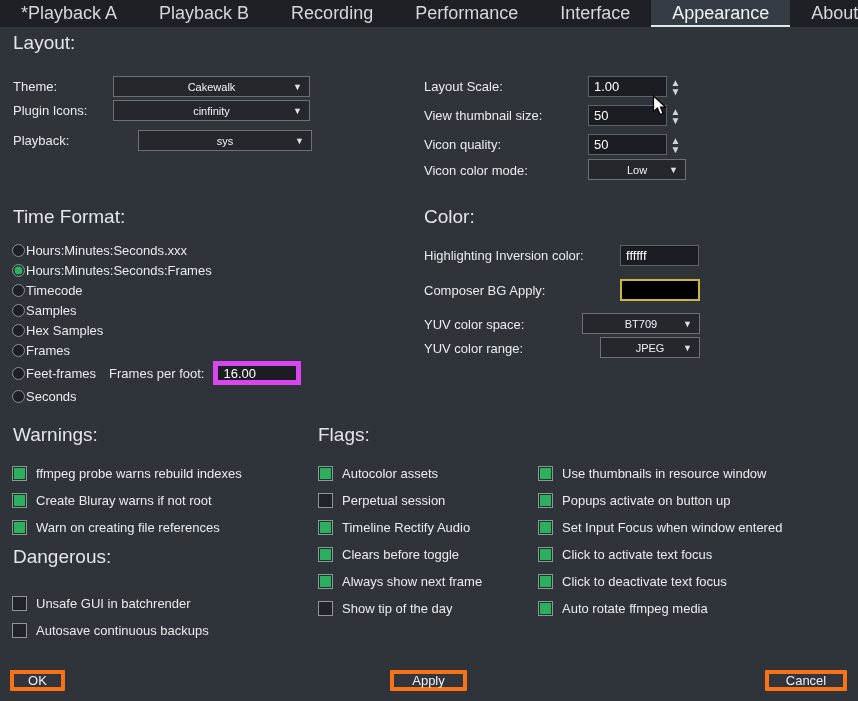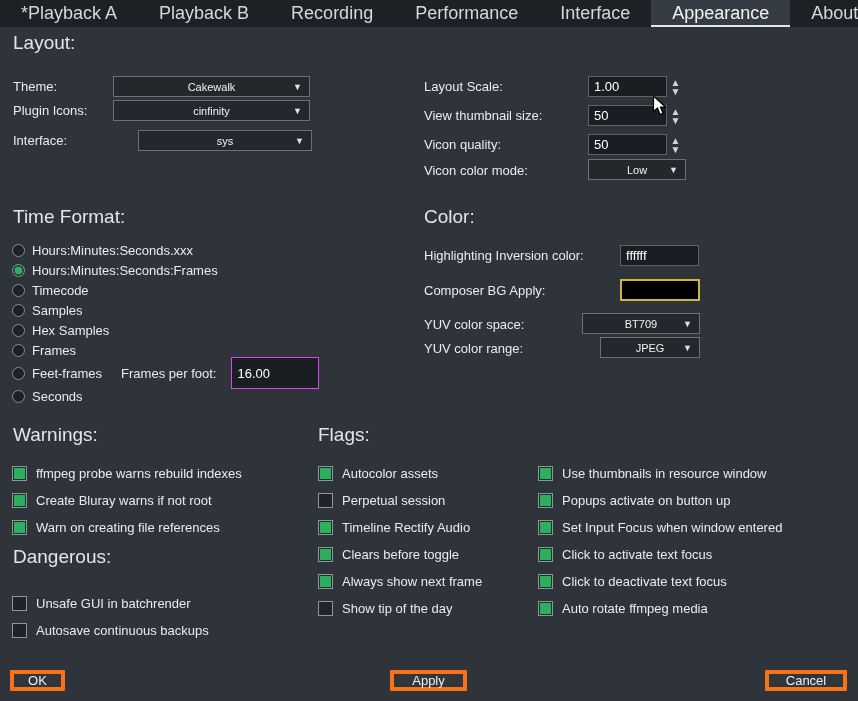--- a/index.html
+++ b/index.html
@@ -13,26 +13,26 @@
   .tabbar { position:absolute; top:0; left:0; width:100%; height:27px; background:#1d2125; display:flex; }
   .tab { padding:0 21px; display:flex; align-items:center; color:#d4d8dc; font-size:18px; white-space:nowrap; }
   .tab.selected { background:#363c43; color:#f2f4f6; box-shadow: inset 0 -2px 0 #dfe7ee; }
   .h { position:absolute; font-size:19px; color:#e2e6ea; }
   .lbl { position:absolute; font-size:13px; color:#e9ebed; white-space:nowrap; }
   .dd { position:absolute; height:21px; background:#24282d; border:1px solid #6a7076; display:flex; align-items:center; justify-content:center; }
   .dd-text { font-size:11px; color:#f0f2f4; }
   .dd-arrow { position:absolute; right:7px; top:50%; transform:translateY(-50%); font-size:9px; color:#e0e3e6; }
   .in { position:absolute; height:21px; background:#1a1e22; border:1px solid #5d6368; color:#ffffff;
         font-family:"Liberation Sans","DejaVu Sans",sans-serif; font-size:13px; padding:0 5px; }
-  .in-inline { width:88px; height:32px; background:#1a1e22; border:1px solid #d946ef; color:#fff;
+  .in-inline { width:88px; height:24px; background:#1a1e22; border:5px solid #d946ef; color:#fff;
         font-family:"Liberation Sans","DejaVu Sans",sans-serif; font-size:13px; padding:0 5px; margin-left:8px; }
   .spin { position:absolute; width:15px; height:21px; display:flex; flex-direction:column; align-items:center;
           justify-content:center; line-height:9px; font-size:10px; color:#d2d6da; }
   .list { position:absolute; }
-  .rrow { display:flex; align-items:center; height:20px; gap:7px; white-space:nowrap; }
+  .rrow { display:flex; align-items:center; height:20px; gap:1px; white-space:nowrap; }
   .rrow.tall { height:26px; }
   .radio { width:13px; height:13px; border-radius:50%; border:1px solid #888e94; background:#1d2125; flex:0 0 auto; }
   .radio.selected { background:#2fae5f; box-shadow: inset 0 0 0 1.5px #20262b; }
   .crow { display:flex; align-items:center; height:27px; gap:9px; white-space:nowrap; }
   .checkbox { width:15px; height:15px; border:1px solid #8f959b; background:#20242a; flex:0 0 auto; }
   .checkbox.checked { background:#2fae5f; box-shadow: inset 0 0 0 1px #0e3c22; }
   .swatch { position:absolute; background:#000000; border:2px solid #cdb53e; }
   .btn { position:absolute; height:21px; background:#31363c; border:4px solid #f97316; color:#eff1f3;
          font-size:13px; display:flex; align-items:center; justify-content:center; border-radius:1px; }
   .fpf { margin-left:12px; }
@@ -60,21 +60,21 @@
     <span class="dd-text">Cakewalk</span>
     <span class="dd-arrow">▼</span>
   </div>
 
   <div class="lbl" style="left:13px;top:103px">Plugin Icons:</div>
   <div class="dd" style="left:113px;top:100px;width:197px">
     <span class="dd-text">cinfinity</span>
     <span class="dd-arrow">▼</span>
   </div>
 
-  <div class="lbl" style="left:13px;top:133px">Interface:</div>
+  <div class="lbl" style="left:13px;top:133px">Playback:</div>
   <div class="dd" style="left:138px;top:130px;width:174px">
     <span class="dd-text">sys</span>
     <span class="dd-arrow">▼</span>
   </div>
 
   <div class="lbl" style="left:424px;top:79px">Layout Scale:</div>
   <input class="in" style="left: 588px; top: 76px; width: 79px;" value="1.00">
   <div class="spin" style="left:668px;top:76px">
     <span>▲</span>
     <span>▼</span>

